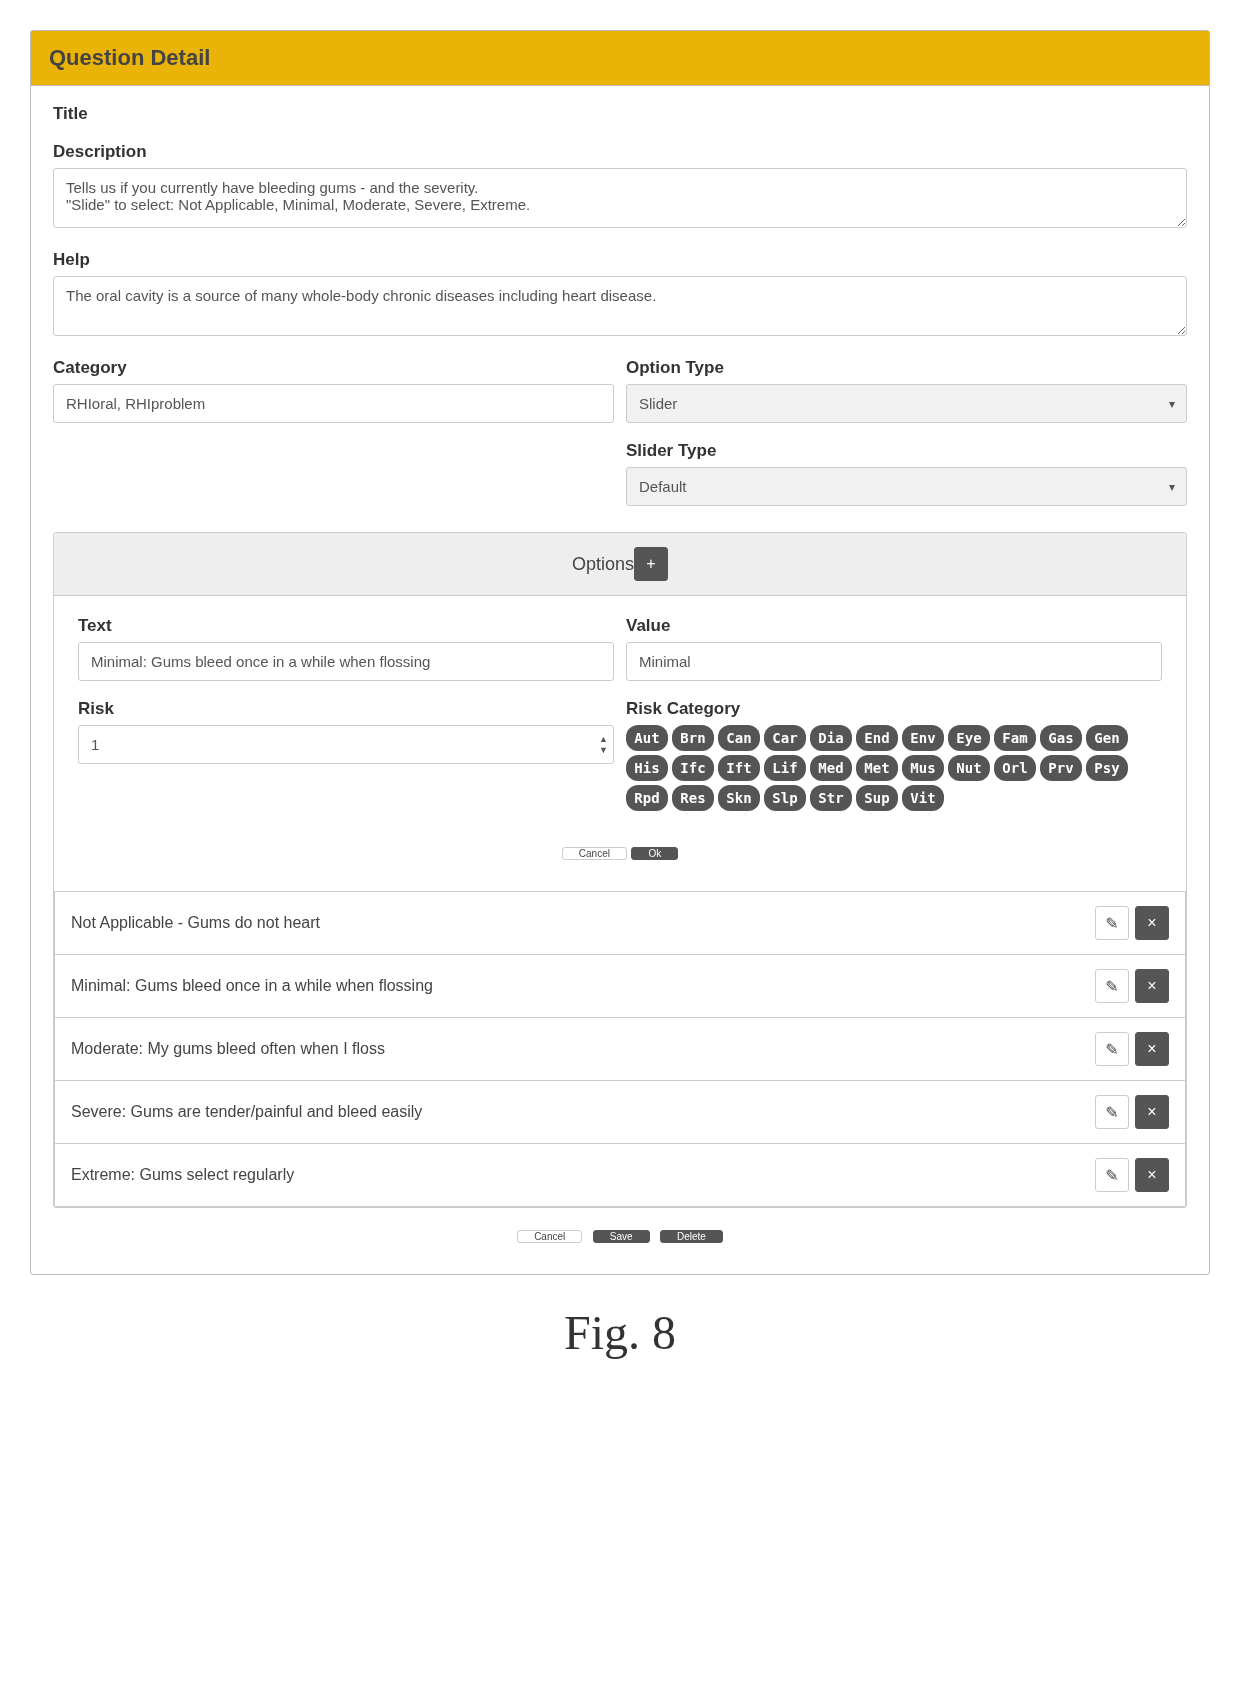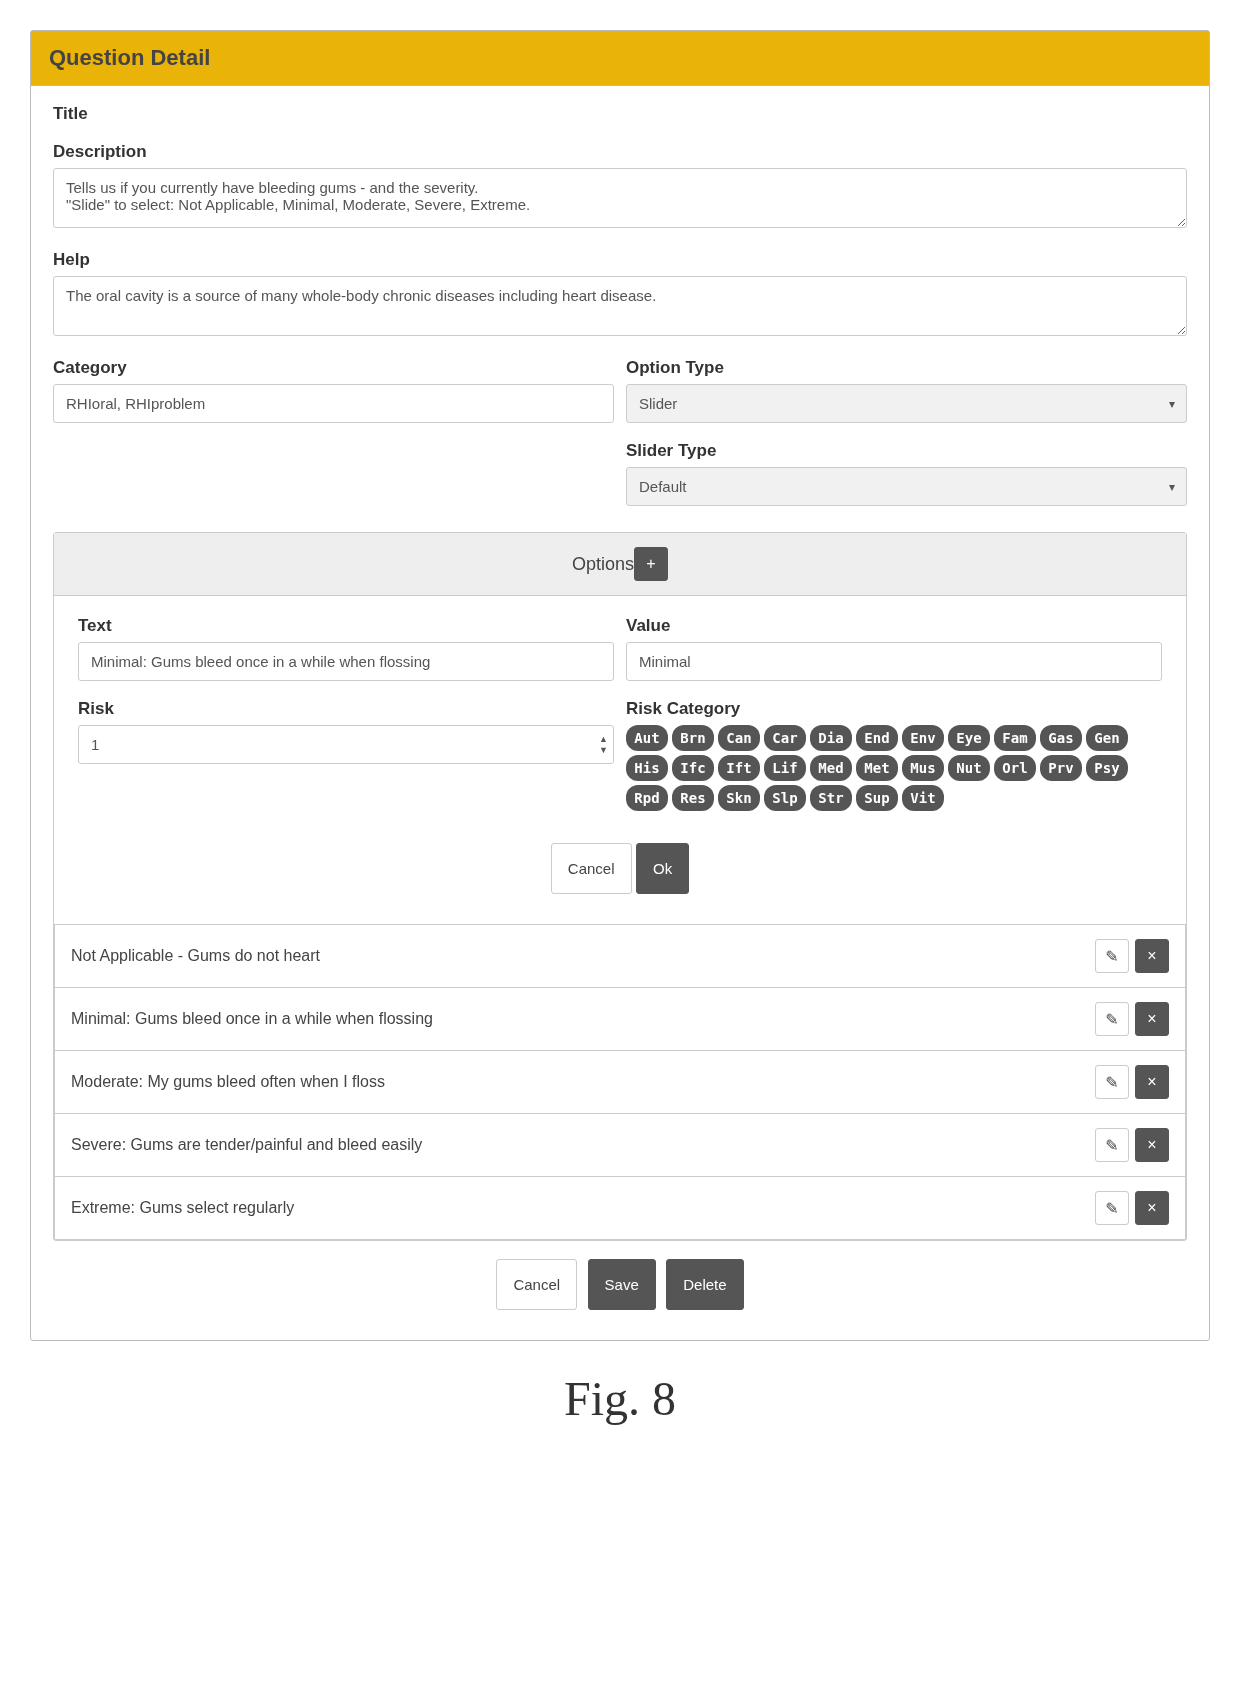--- a/index.html
+++ b/index.html
@@ -88,24 +88,24 @@
     justify-content: center;
     align-items: center;
     border-bottom: 1px solid #ccc;
     color: #444;
   }
   .options-body {
     padding: 20px 24px 12px 24px;
   }
   .btn {
     display: inline-block;
-    padding: 16px 16px;
+    padding: 0 16px;
     border: 1px solid #ccc;
     background: #fff;
-    font-size: 15px;
+    font-size: 10px;
     border-radius: 3px;
     cursor: pointer;
     color: #444;
   }
   .btn-dark {
     background: #555;
     color: #fff;
     border-color: #555;
   }
   .btn-sm-icon {

